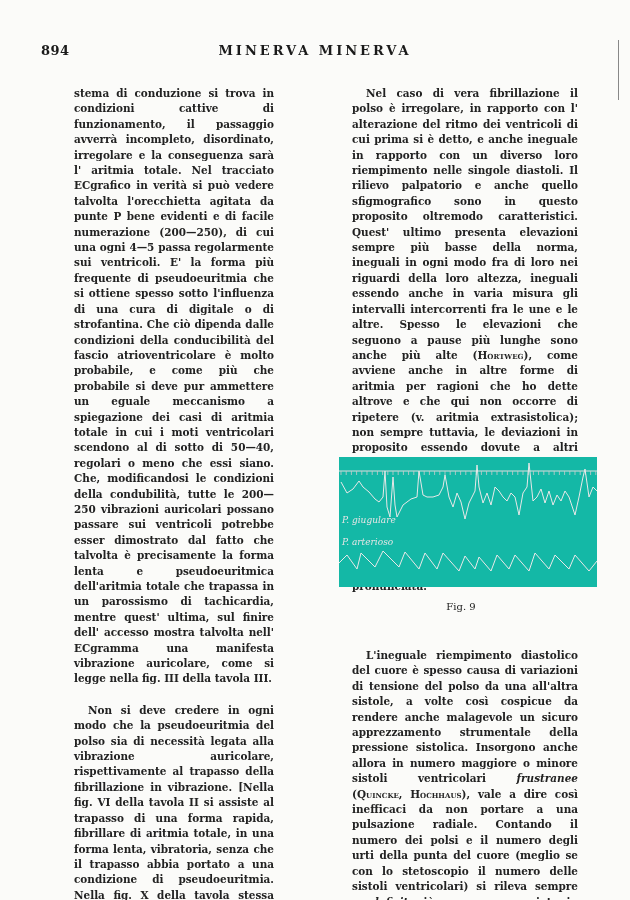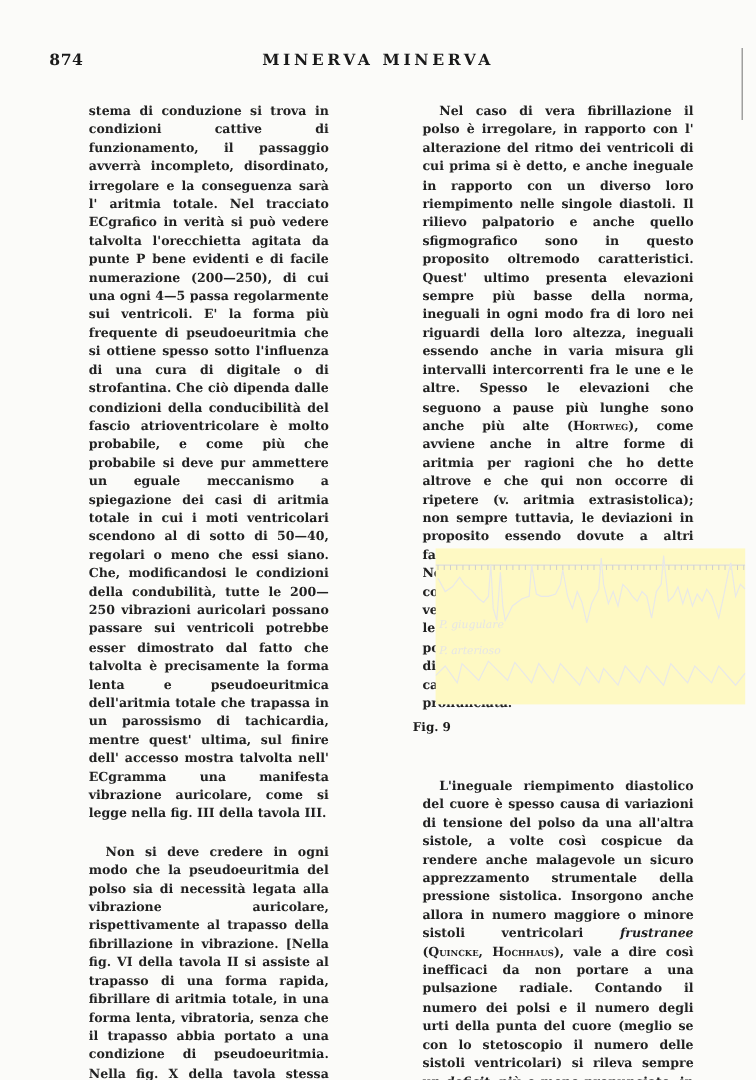--- a/index.html
+++ b/index.html
@@ -8,30 +8,30 @@
     font-family: "DejaVu Serif", "Liberation Serif", serif; color: #1a1a1a;
   }
   .page-num { position: absolute; left: 41px; top: 43px; font-size: 13px; font-weight: bold; letter-spacing: 0.5px; }
   .running-head { position: absolute; left: 0; width: 630px; top: 43px; text-align: center; font-size: 13px; font-weight: bold; letter-spacing: 3px; }
   .col { position: absolute; font-size: 10.45px; line-height: 15.4px; text-align: justify; font-weight: bold; color: #222; }
   .col p { margin: 16px; text-indent: 0; }
   .col p.ind { text-indent: 14px; }
   .col-left { left: 58px; top: 70px; width: 232px; }
   .col-right { left: 336px; top: 70px; width: 258px; }
   .sc { font-variant: small-caps; }
-  .figure { position: absolute; left: 339px; top: 457px; width: 258px; height: 130px; background: #fef9c3; margin-left: 24px; }
+  .figure { position: absolute; left: 339px; top: 457px; width: 258px; height: 130px; background: #14b8a6; }
   .figure svg { width: 100%; height: 100%; display: block; }
-  .fig-caption { position: absolute; left: 344px; width: 258px; top: 601px; text-align: left; font-size: 10px; font-weight: bold; }
+  .fig-caption { position: absolute; left: 332px; width: 258px; top: 601px; text-align: center; font-size: 10px; font-weight: normal; }
   .col-right2 { left: 336px; top: 632px; width: 258px; }
   .margin-rule { position: absolute; left: 618px; top: 40px; width: 1px; height: 60px; background: #888; }
 </style>
 </head>
 <body>
 
-<div class="page-num">874</div>
+<div class="page-num">894</div>
 <div class="running-head">MINERVA MINERVA</div>
 <div class="margin-rule"></div>
 
 <div class="col col-left">
   <p>stema di conduzione si trova in condizioni cattive di funzionamento, il passaggio avverrà incompleto, disordinato, irregolare e la conseguenza sarà l' aritmia totale. Nel tracciato ECgrafico in verità si può vedere talvolta l'orecchietta agitata da punte P bene evidenti e di facile numerazione (200—250), di cui una ogni 4—5 passa regolarmente sui ventricoli. E' la forma più frequente di pseudoeuritmia che si ottiene spesso sotto l'influenza di una cura di digitale o di strofantina. Che ciò dipenda dalle condizioni della conducibilità del fascio atrioventricolare è molto probabile, e come più che probabile si deve pur ammettere un eguale meccanismo a spiegazione dei casi di aritmia totale in cui i moti ventricolari scendono al di sotto di 50—40, regolari o meno che essi siano. Che, modificandosi le condizioni della condubilità, tutte le 200—250 vibrazioni auricolari possano passare sui ventricoli potrebbe esser dimostrato dal fatto che talvolta è precisamente la forma lenta e pseudoeuritmica dell'aritmia totale che trapassa in un parossismo di tachicardia, mentre quest' ultima, sul finire dell' accesso mostra talvolta nell' ECgramma una manifesta vibrazione auricolare, come si legge nella fig. III della tavola III.</p>
   <p class="ind">Non si deve credere in ogni modo che la pseudoeuritmia del polso sia di necessità legata alla vibrazione auricolare, rispettivamente al trapasso della fibrillazione in vibrazione. [Nella fig. VI della tavola II si assiste al trapasso di una forma rapida, fibrillare di aritmia totale, in una forma lenta, vibratoria, senza che il trapasso abbia portato a una condizione di pseudoeuritmia. Nella fig. X della tavola stessa invece è dimostrata una condizione di pseudoeuritmia, la sistole ventricolare verificandosi sempre dopo un ugual numero di vibrazioni auricolari. Nella fig. XI della Tav. II è evidente una pseudoeuritmia (lenta) con manifesta fibrillazione auricolare. Il tracciato è anche interessante perchè dimostra la associazione di due forme di aritmia, dell'aritmia totale con l' extrasistolica, ogni sistole normale essendo abbinata con un' extrasistole. Una complicazione ancora maggiore risulta nella fig. XII della Tav. stessa in cui si tratta di blocco completo del cuore con aritmia totale e sistoli ed extrasistoli di provenienza diversa].</p>
 
 </div>
 
 <div class="col col-right">

